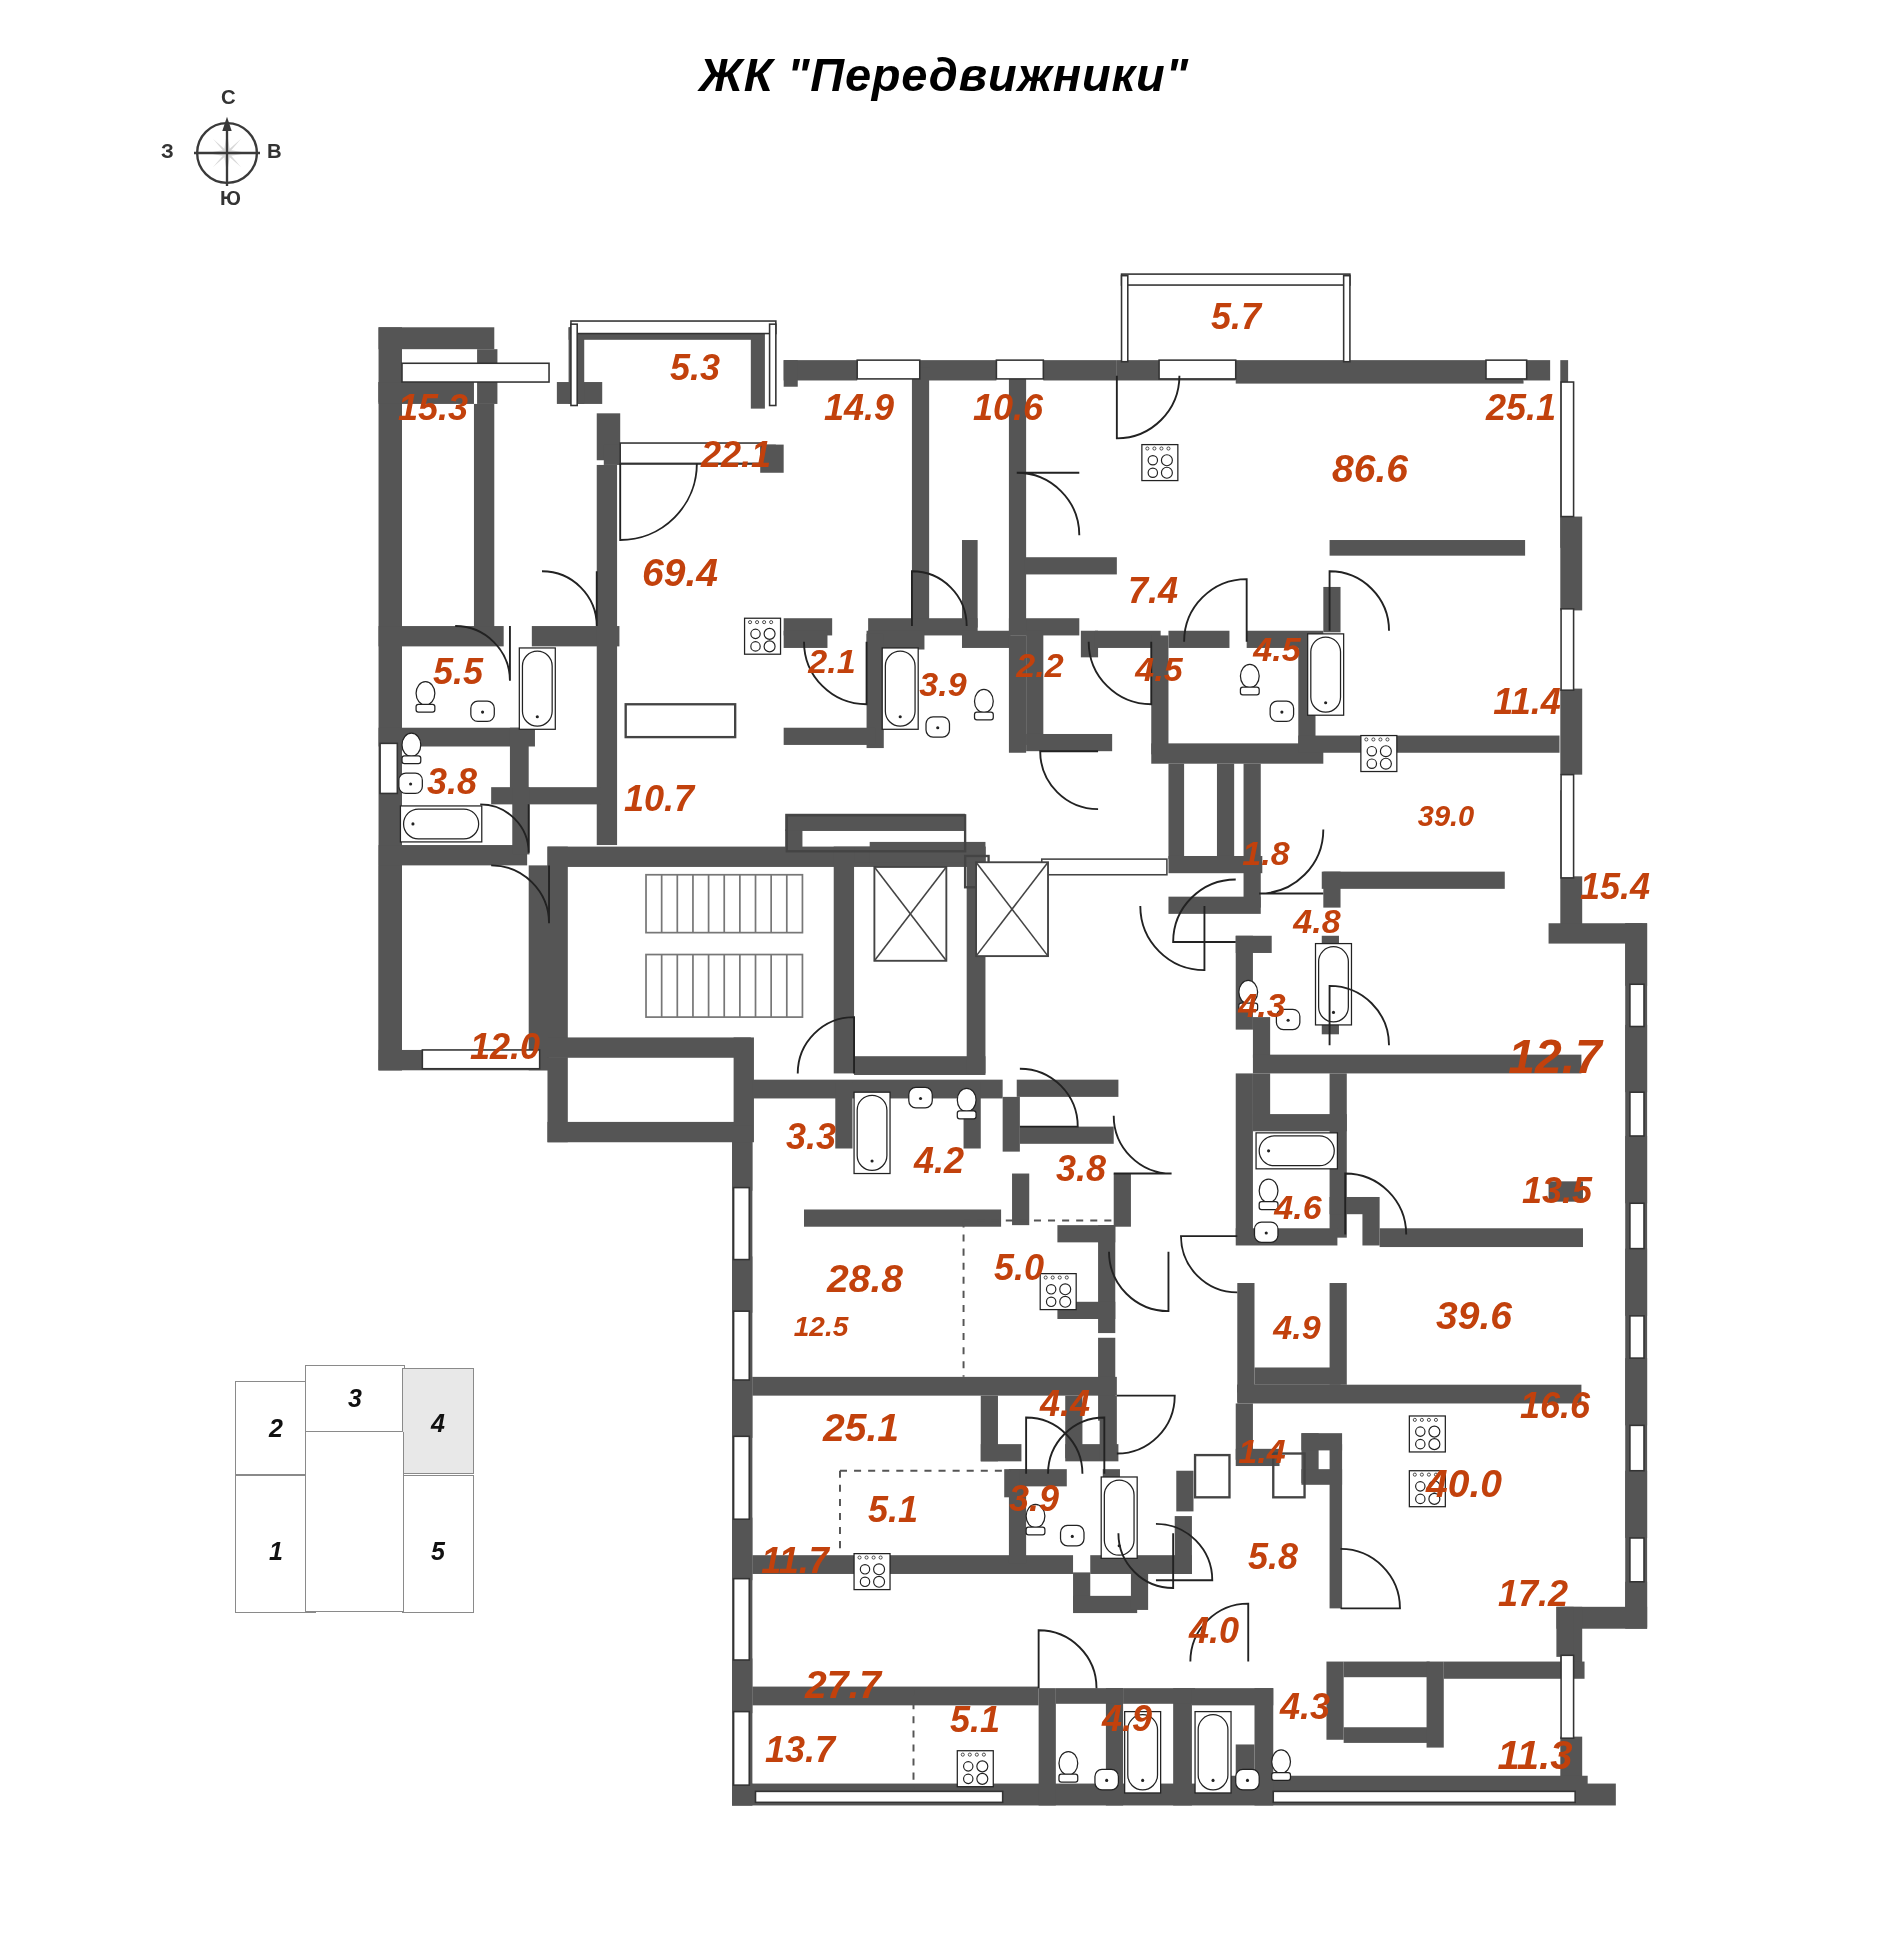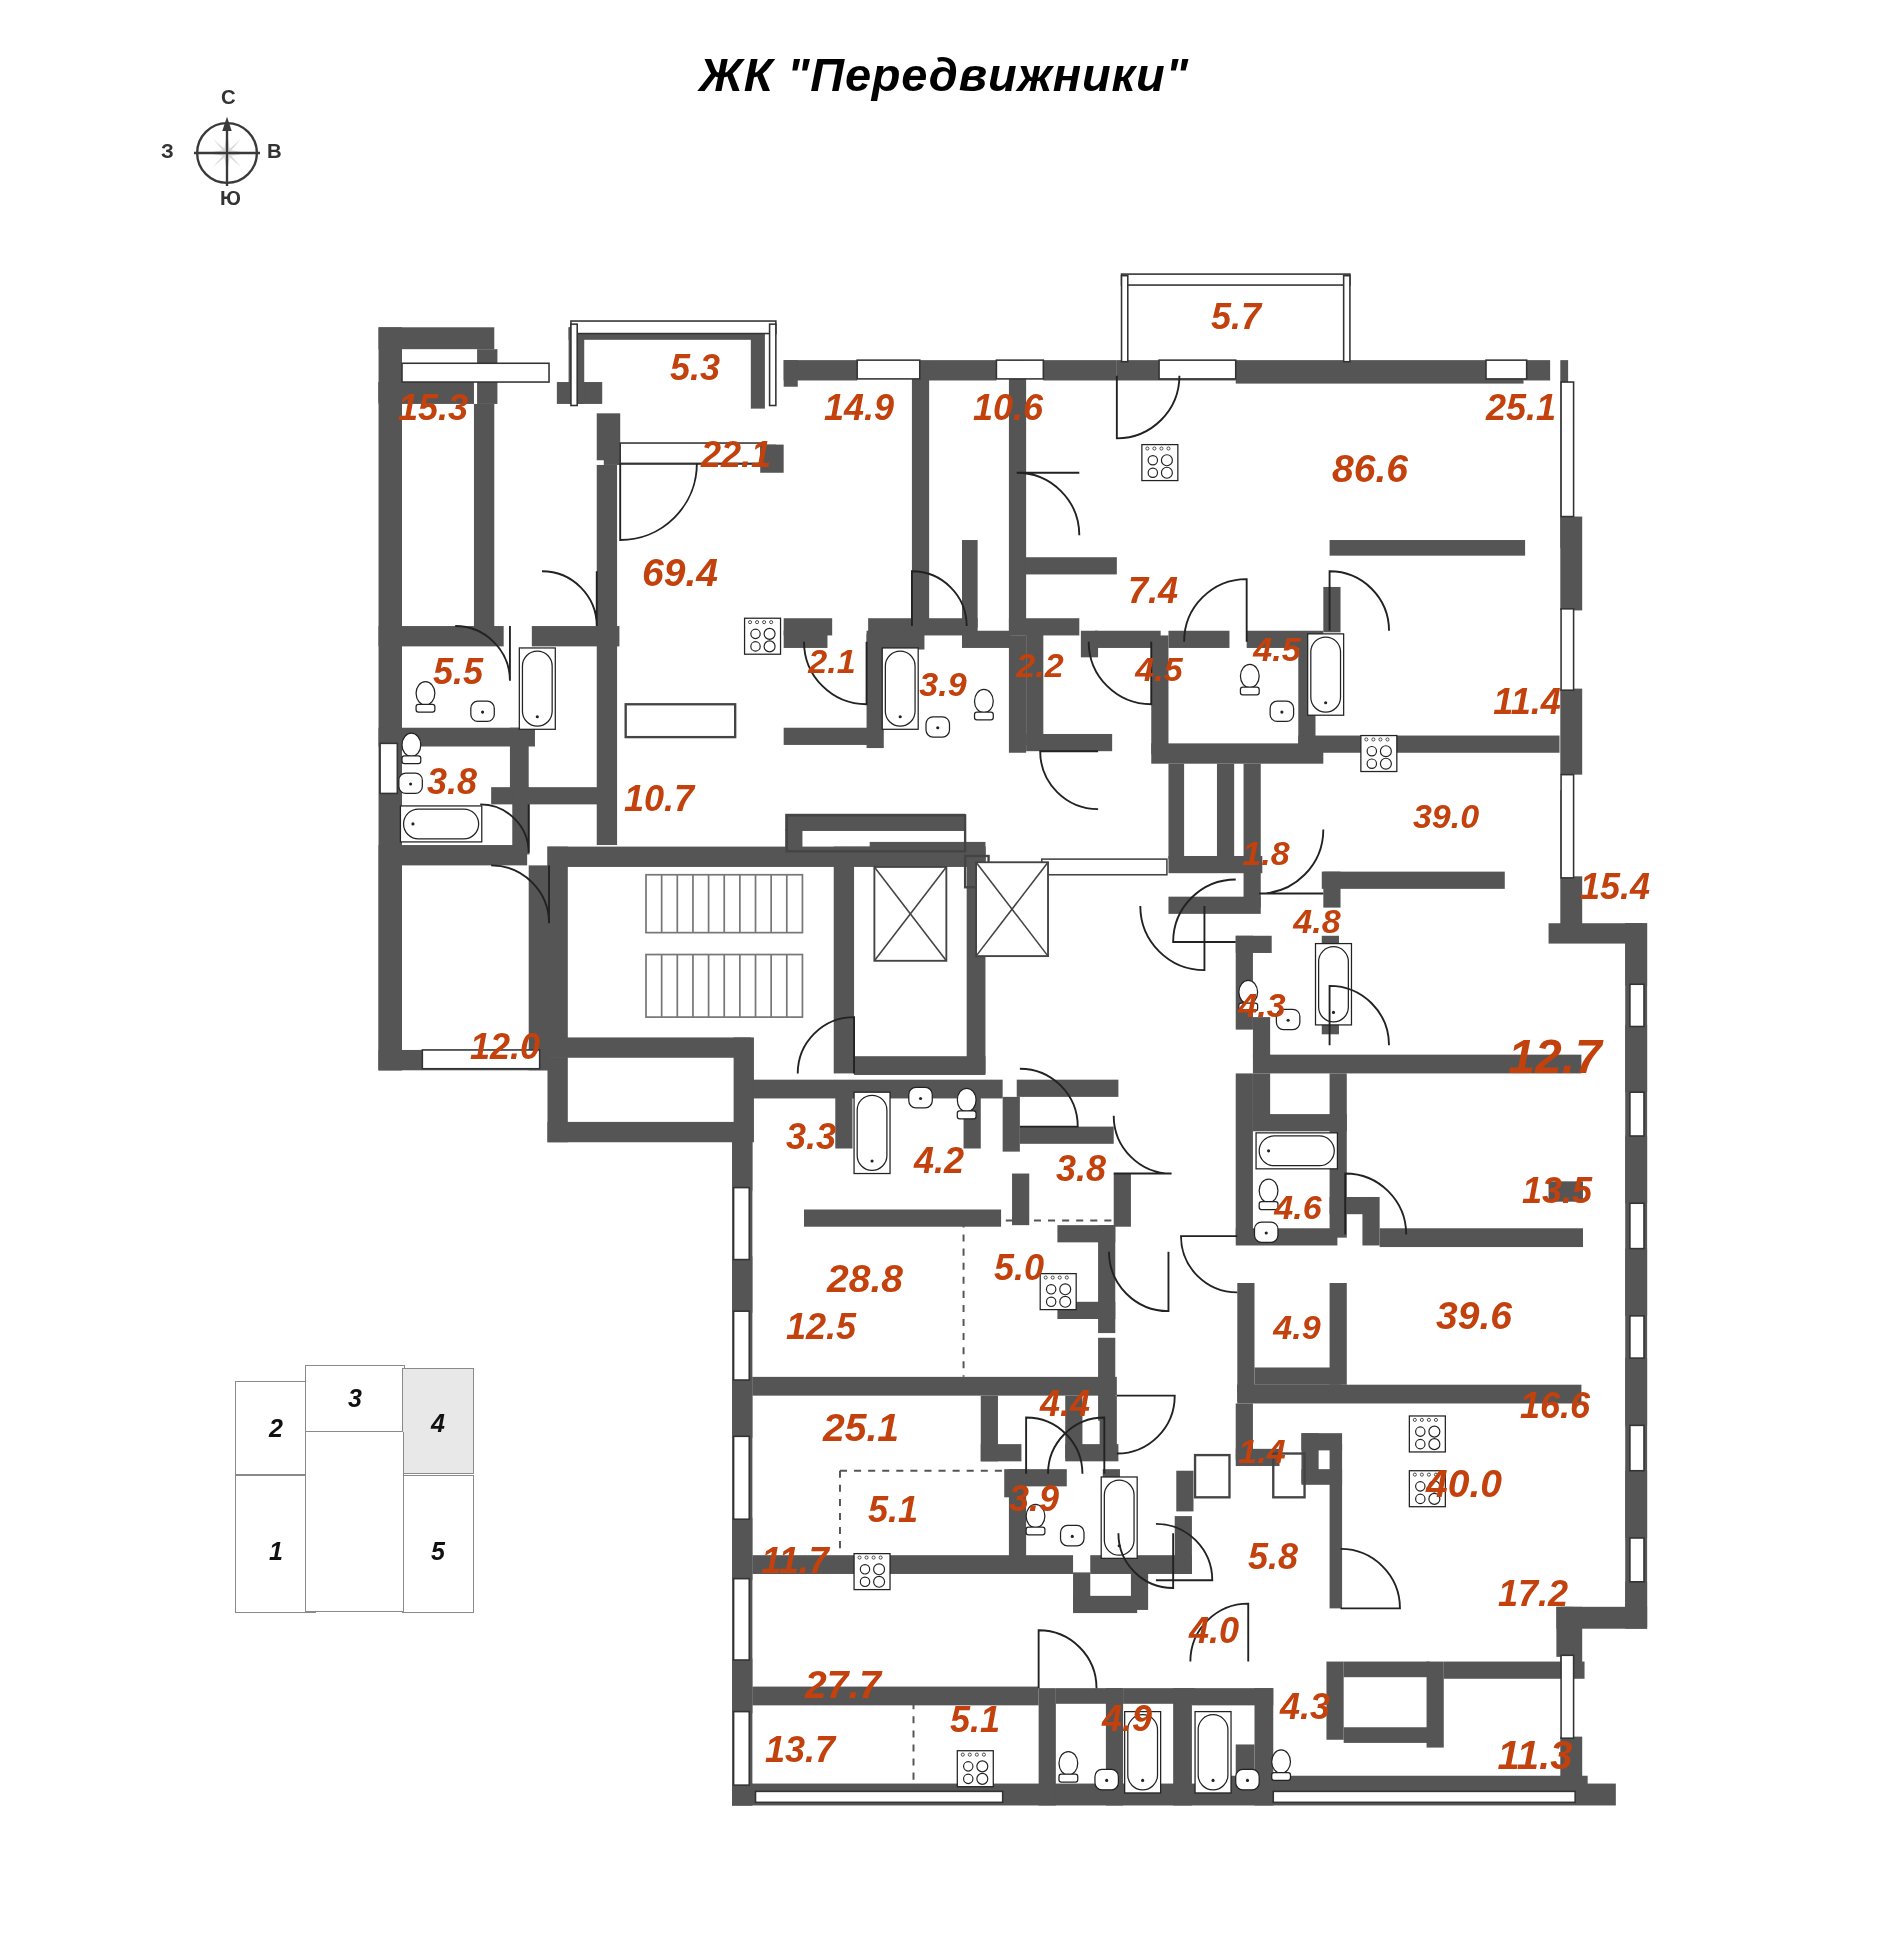--- a/index.html
+++ b/index.html
@@ -481,35 +481,35 @@
       <div class="area-lbl" style="left: 1153px; top: 591px; font-size: 36px;">7.4</div>
       <div class="area-lbl" style="left: 832px; top: 661px; font-size: 34px;">2.1</div>
       <div class="area-lbl" style="left: 943px; top: 684px; font-size: 34px;">3.9</div>
       <div class="area-lbl" style="left: 1040px; top: 665px; font-size: 34px;">2.2</div>
       <div class="area-lbl" style="left: 1159px; top: 669px; font-size: 34px;">4.5</div>
       <div class="area-lbl" style="left: 1277px; top: 649px; font-size: 34px;">4.5</div>
       <div class="area-lbl" style="left: 458px; top: 672px; font-size: 36px;">5.5</div>
       <div class="area-lbl" style="left: 1527px; top: 702px; font-size: 36px;">11.4</div>
       <div class="area-lbl" style="left: 452px; top: 782px; font-size: 36px;">3.8</div>
       <div class="area-lbl" style="left: 659px; top: 799px; font-size: 36px;">10.7</div>
-      <div class="area-lbl" style="left: 1446px; top: 816px; font-size: 34px;">39.0</div>
+      <div class="area-lbl" style="left: 1446px; top: 816px; font-size: 29px;">39.0</div>
       <div class="area-lbl" style="left: 1266px; top: 853px; font-size: 34px;">1.8</div>
       <div class="area-lbl" style="left: 1615px; top: 887px; font-size: 36px;">15.4</div>
       <div class="area-lbl" style="left: 1317px; top: 921px; font-size: 34px;">4.8</div>
       <div class="area-lbl" style="left: 1262px; top: 1005px; font-size: 34px;">4.3</div>
       <div class="area-lbl" style="left: 505px; top: 1047px; font-size: 36px;">12.0</div>
       <div class="area-lbl" style="left: 1555px; top: 1056px; font-size: 48px;">12.7</div>
       <div class="area-lbl" style="left: 811px; top: 1137px; font-size: 36px;">3.3</div>
       <div class="area-lbl" style="left: 939px; top: 1161px; font-size: 36px;">4.2</div>
       <div class="area-lbl" style="left: 1081px; top: 1169px; font-size: 36px;">3.8</div>
       <div class="area-lbl" style="left: 1298px; top: 1207px; font-size: 34px;">4.6</div>
       <div class="area-lbl" style="left: 1557px; top: 1191px; font-size: 36px;">13.5</div>
       <div class="area-lbl" style="left: 865px; top: 1279px; font-size: 39px;">28.8</div>
       <div class="area-lbl" style="left: 1019px; top: 1268px; font-size: 36px;">5.0</div>
-      <div class="area-lbl" style="left: 821px; top: 1327px; font-size: 36px; text-align: center;">12.5</div>
+      <div class="area-lbl" style="left: 821px; top: 1327px; font-size: 28px; text-align: center;">12.5</div>
       <div class="area-lbl" style="left: 1297px; top: 1327px; font-size: 34px;">4.9</div>
       <div class="area-lbl" style="left: 1474px; top: 1316px; font-size: 39px;">39.6</div>
       <div class="area-lbl" style="left: 1065px; top: 1404px; font-size: 36px;">4.4</div>
       <div class="area-lbl" style="left: 861px; top: 1428px; font-size: 39px;">25.1</div>
       <div class="area-lbl" style="left: 1555px; top: 1406px; font-size: 36px;">16.6</div>
       <div class="area-lbl" style="left: 1262px; top: 1451px; font-size: 34px;">1.4</div>
       <div class="area-lbl" style="left: 893px; top: 1510px; font-size: 36px;">5.1</div>
       <div class="area-lbl" style="left: 1034px; top: 1499px; font-size: 36px;">3.9</div>
       <div class="area-lbl" style="left: 1464px; top: 1484px; font-size: 39px;">40.0</div>
       <div class="area-lbl" style="left: 795px; top: 1561px; font-size: 36px; text-align: center;">11.7</div>

